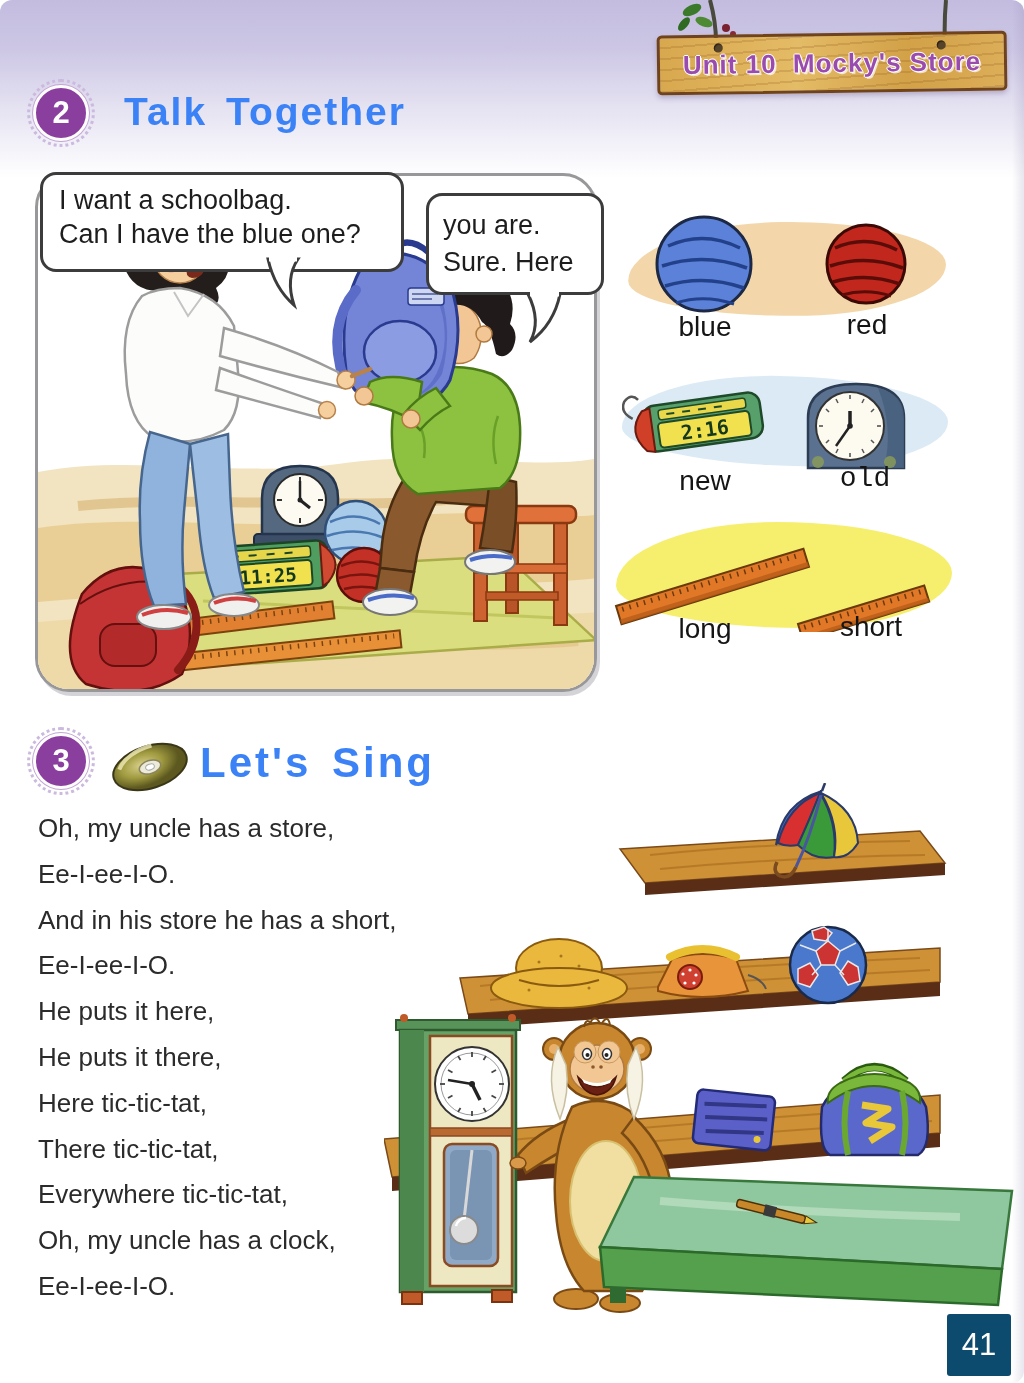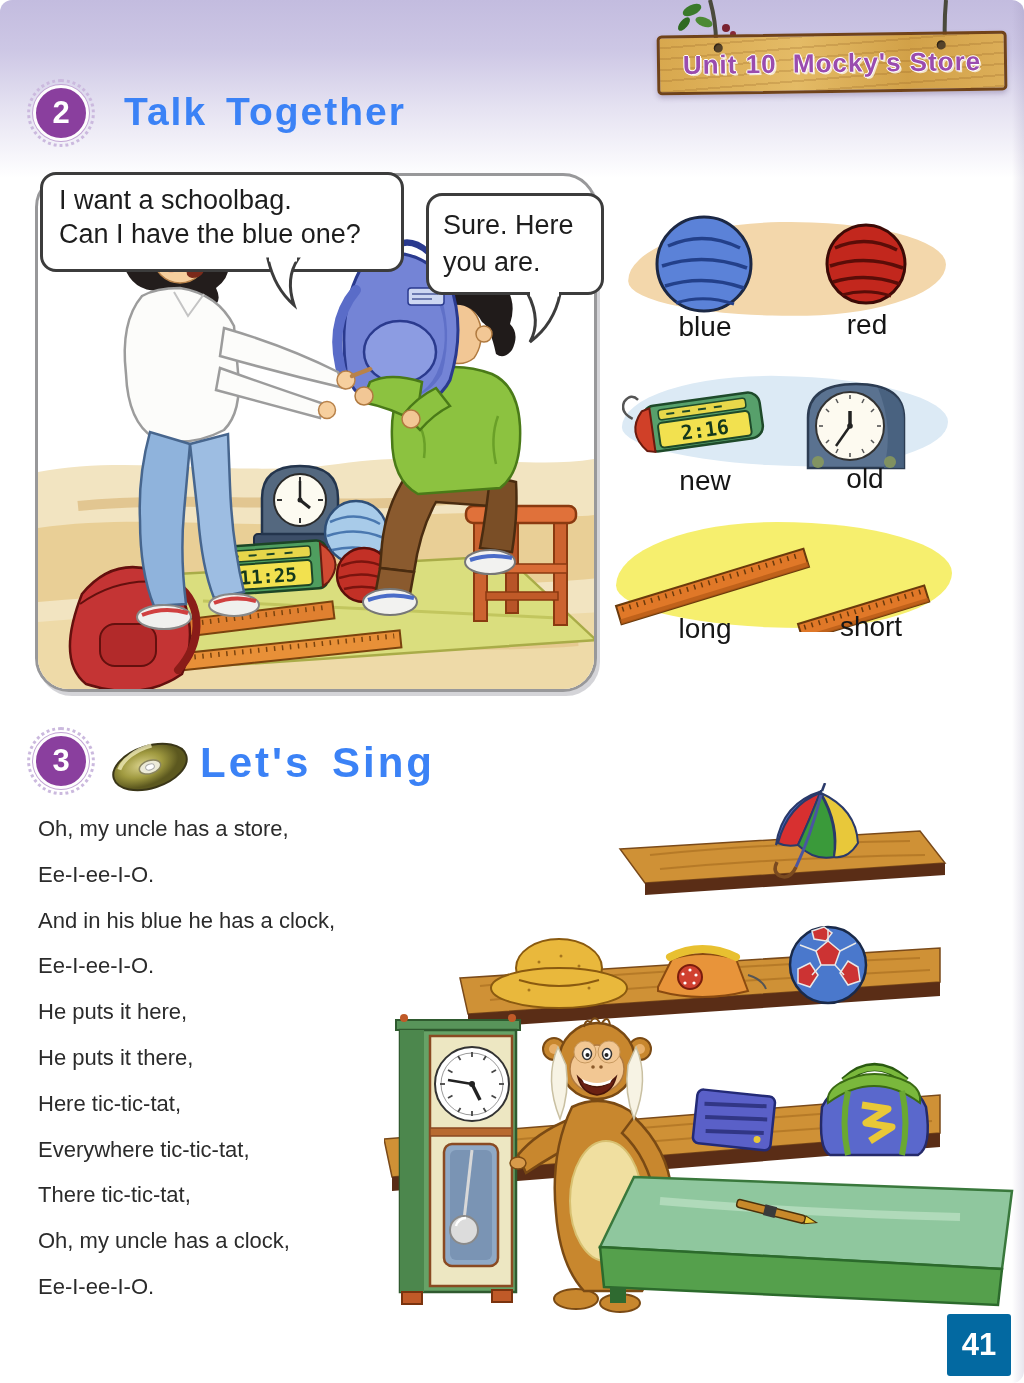--- a/index.html
+++ b/index.html
@@ -89,29 +89,29 @@
   #vbg2 { left:622px; top:376px; width:326px; height:90px; background:#dceaf5; transform:rotate(1deg); }
   #vbg3 { left:616px; top:522px; width:336px; height:106px; background:#f6ef6e; }
   .vlabel {
     position:absolute; width:110px; text-align:center;
     font-size:28px; color:#151515; z-index:3;
   }
 
   
   .lyrics {
     left:38px; top:806px; width:470px;
-    font-size:22px; line-height:45.8px; color:#2b2b2b; z-index:4;
+    font-size:26px; line-height:45.8px; color:#2b2b2b; z-index:4;
   }
 
   
   .page-num {
     left:947px; top:1314px; width:64px; height:62px;
-    background:#0369a1; color:#fff; border-radius:3px;
+    background:#0c4a6e; color:#fff; border-radius:3px;
     display:flex; align-items:center; justify-content:center;
-    font-size:31px; font-weight:bold; z-index:5;
+    font-size:31px; font-weight:normal; z-index:5;
   }
 
   svg { display:block; }
   .z2 { z-index:2; }
 </style>
 </head>
 <body>
 
 <div id="page">
 
@@ -295,22 +295,22 @@
   <div class="bubble" id="bubble-girl">
     <div>I want a schoolbag.</div>
     <div>Can I have the blue one?</div>
   </div>
   <svg class="tail" style="left:262px;top:257px;width:44px;height:54px;" viewBox="0 0 44 54">
     <path d="M6,2 C10,20 18,36 32,48 C26,30 28,14 36,2 Z" fill="#fff" stroke="#3c3c3c" stroke-width="3"></path>
     <rect x="7" y="0" width="28" height="4.5" fill="#fff"></rect>
   </svg>
 
   <div class="bubble" id="bubble-boy">
+    <div>you are.</div>
     <div>Sure. Here</div>
-    <div>you are.</div>
   </div>
   <svg class="tail" style="left:524px;top:292px;width:44px;height:56px;" viewBox="0 0 44 56">
     <path d="M36,2 C32,22 22,38 6,50 C16,32 10,14 4,2 Z" fill="#fff" stroke="#3c3c3c" stroke-width="3"></path>
     <rect x="6" y="0" width="29" height="4.5" fill="#fff"></rect>
   </svg>
 
   <div class="brush" id="vbg1"></div>
   <div class="brush" id="vbg2"></div>
   <div class="brush" id="vbg3"></div>
 
@@ -365,21 +365,21 @@
       <line x1="28" y1="31" x2="31" y2="34"></line>
         <line x1="38" y1="21" x2="40" y2="25"></line>
     </g>
     <line x1="52" y1="48" x2="38" y2="68" stroke="#222" stroke-width="2.5"></line>
     <line x1="52" y1="48" x2="52" y2="33" stroke="#222" stroke-width="3.5"></line>
     <circle cx="52" cy="48" r="2.8" fill="#222"></circle>
     <circle cx="20" cy="84" r="6" fill="#8a9a5a" opacity=".85"></circle>
     <circle cx="92" cy="84" r="6" fill="#8a9a5a" opacity=".85"></circle>
   </svg>
   <div class="vlabel" style="left:650px;top:465px;">new</div>
-  <div class="vlabel" style="left:810px;top:463px;">old</div>
+  <div class="vlabel" style="left:810px;top:463px;font-family:Liberation Mono, monospace;">old</div>
 
   <svg class="abs z2" style="left:608px;top:520px;width:348px;height:112px;" viewBox="0 0 348 112">
     <g transform="translate(8,86) rotate(-17)">
       <rect width="196" height="19" fill="#e07828" stroke="#6a3a0c" stroke-width="2"></rect>
       <rect y="14" width="196" height="5" fill="#b85c18" opacity=".8"></rect>
       <line x1="5" y1="5" x2="191" y2="5" stroke="#6a3a0c" stroke-width="5" stroke-dasharray="1.5,6"></line>
     </g>
     <g transform="translate(190,104) rotate(-17)">
       <rect width="132" height="17" fill="#e07828" stroke="#6a3a0c" stroke-width="2"></rect>
       <rect y="13" width="132" height="4" fill="#b85c18" opacity=".8"></rect>
@@ -405,27 +405,27 @@
       <path d="M-30,-7 A38,21 0 0 1 8,-20" stroke="#efeab8" stroke-width="4" fill="none" opacity=".8"></path>
       <ellipse rx="11" ry="6.5" fill="#ecead8" stroke="#8a8560" stroke-width="1.5"></ellipse>
       <ellipse rx="4.5" ry="2.8" fill="#ffffff" stroke="#aaaaaa" stroke-width="1"></ellipse>
     </g>
   </svg>
   <h2 class="sec-title" id="sing-title">Let's Sing</h2>
 
   <div class="abs lyrics">
     <div>Oh, my uncle has a store,</div>
     <div>Ee-I-ee-I-O.</div>
-    <div>And in his blue he has a clock,</div>
+    <div>And in his store he has a short,</div>
     <div>Ee-I-ee-I-O.</div>
     <div>He puts it here,</div>
     <div>He puts it there,</div>
     <div>Here tic-tic-tat,</div>
+    <div>There tic-tic-tat,</div>
     <div>Everywhere tic-tic-tat,</div>
-    <div>There tic-tic-tat,</div>
     <div>Oh, my uncle has a clock,</div>
     <div>Ee-I-ee-I-O.</div>
   </div>
 
   <svg class="abs" style="left:384px;top:783px;width:640px;height:600px;z-index:1;" viewBox="0 0 640 600">
 
     <g transform="translate(236,48)">
       <polygon points="0,18 300,0 325,32 25,52" fill="#cf9136" stroke="#7a4a1a" stroke-width="1.5"></polygon>
       <path d="M30,24 Q150,12 290,10 M40,38 Q170,26 305,24" stroke="#a56a1e" stroke-width="2" fill="none" opacity=".6"></path>
       <polygon points="25,52 325,32 325,44 25,64" fill="#5a2d16"></polygon>

